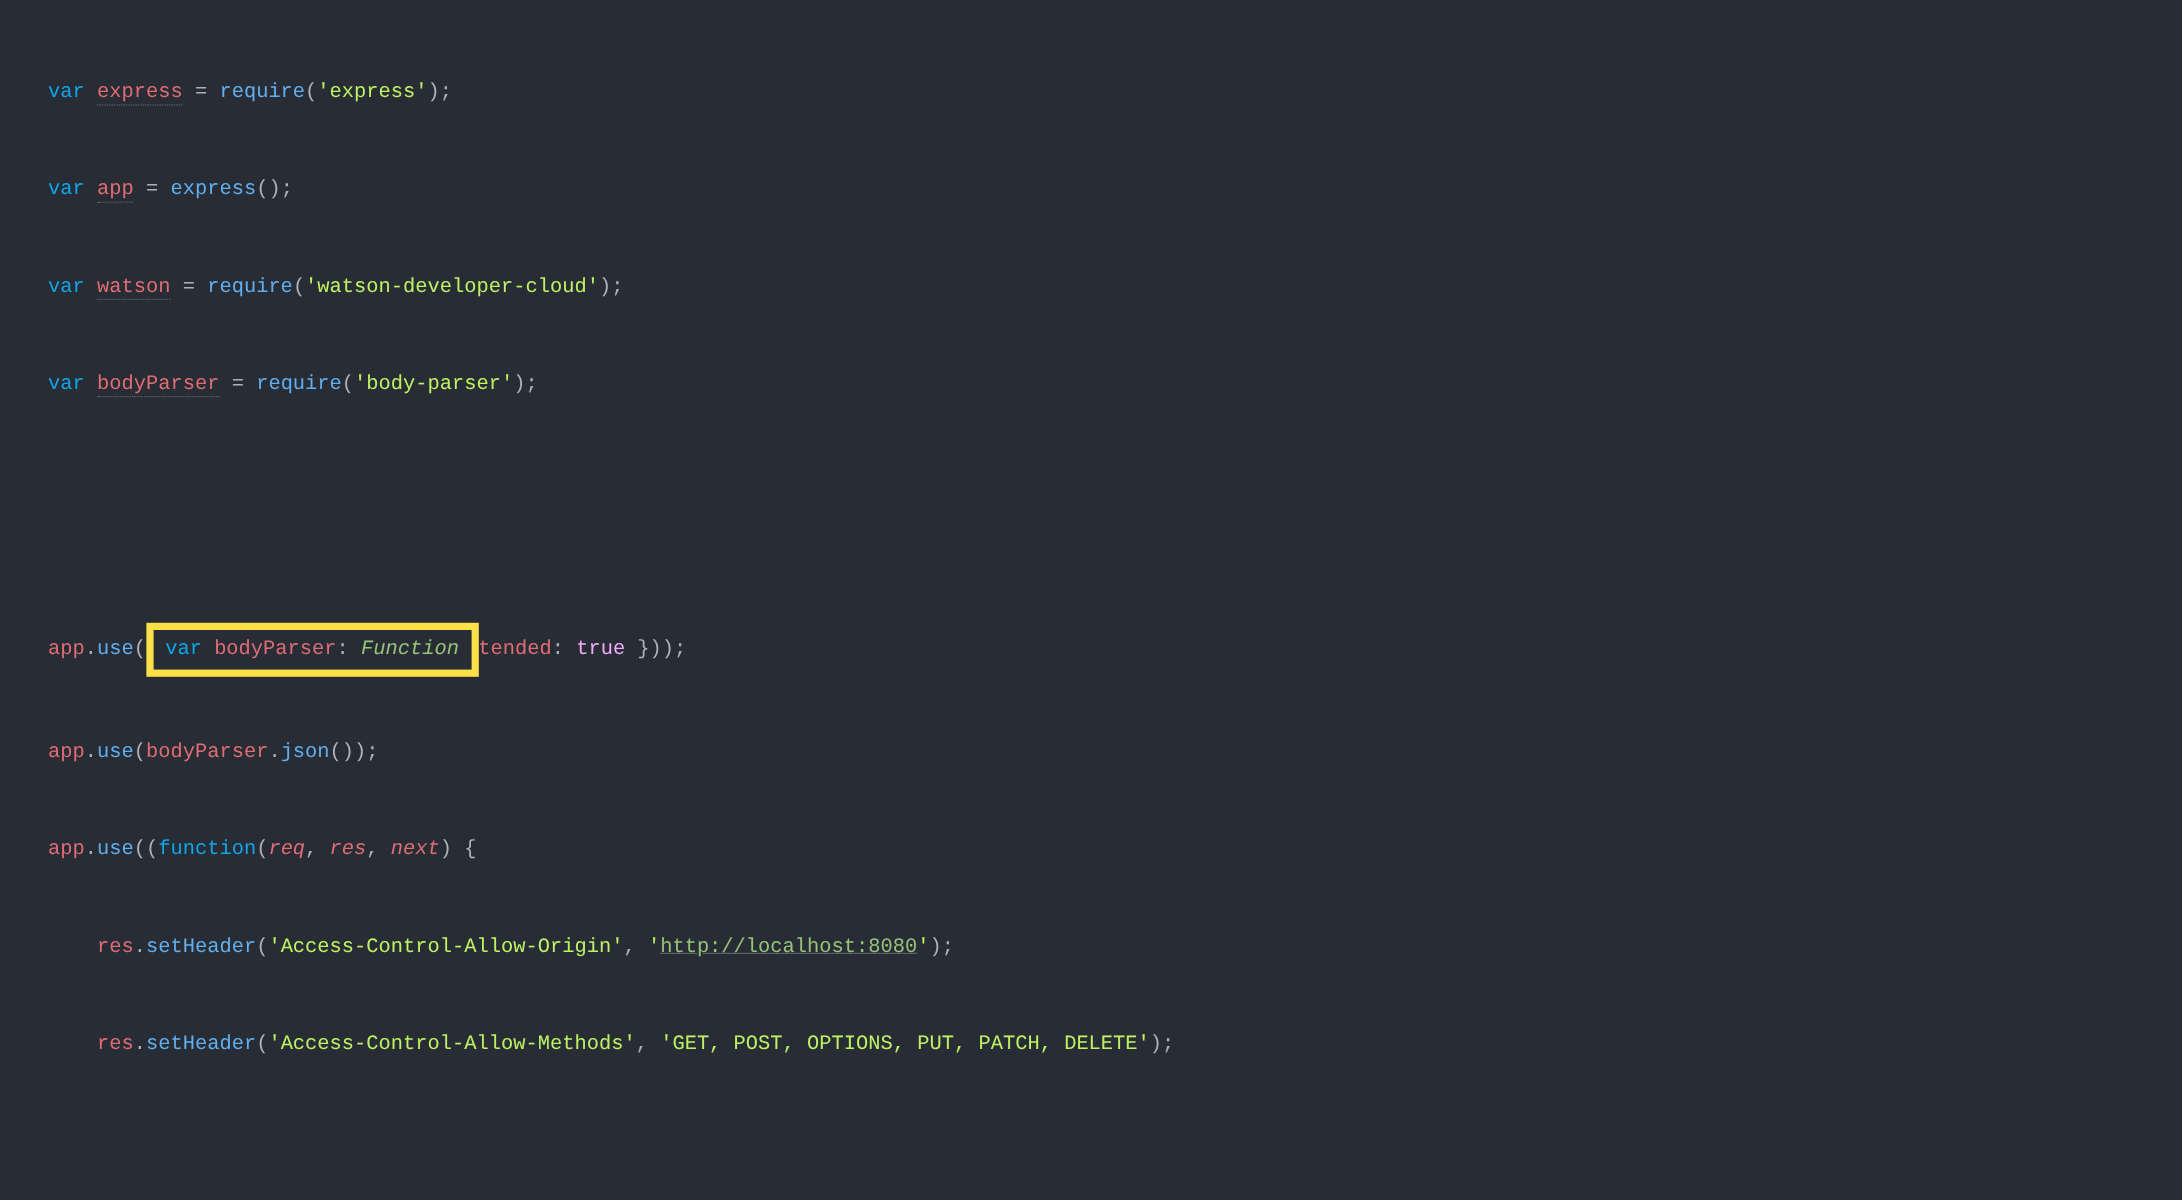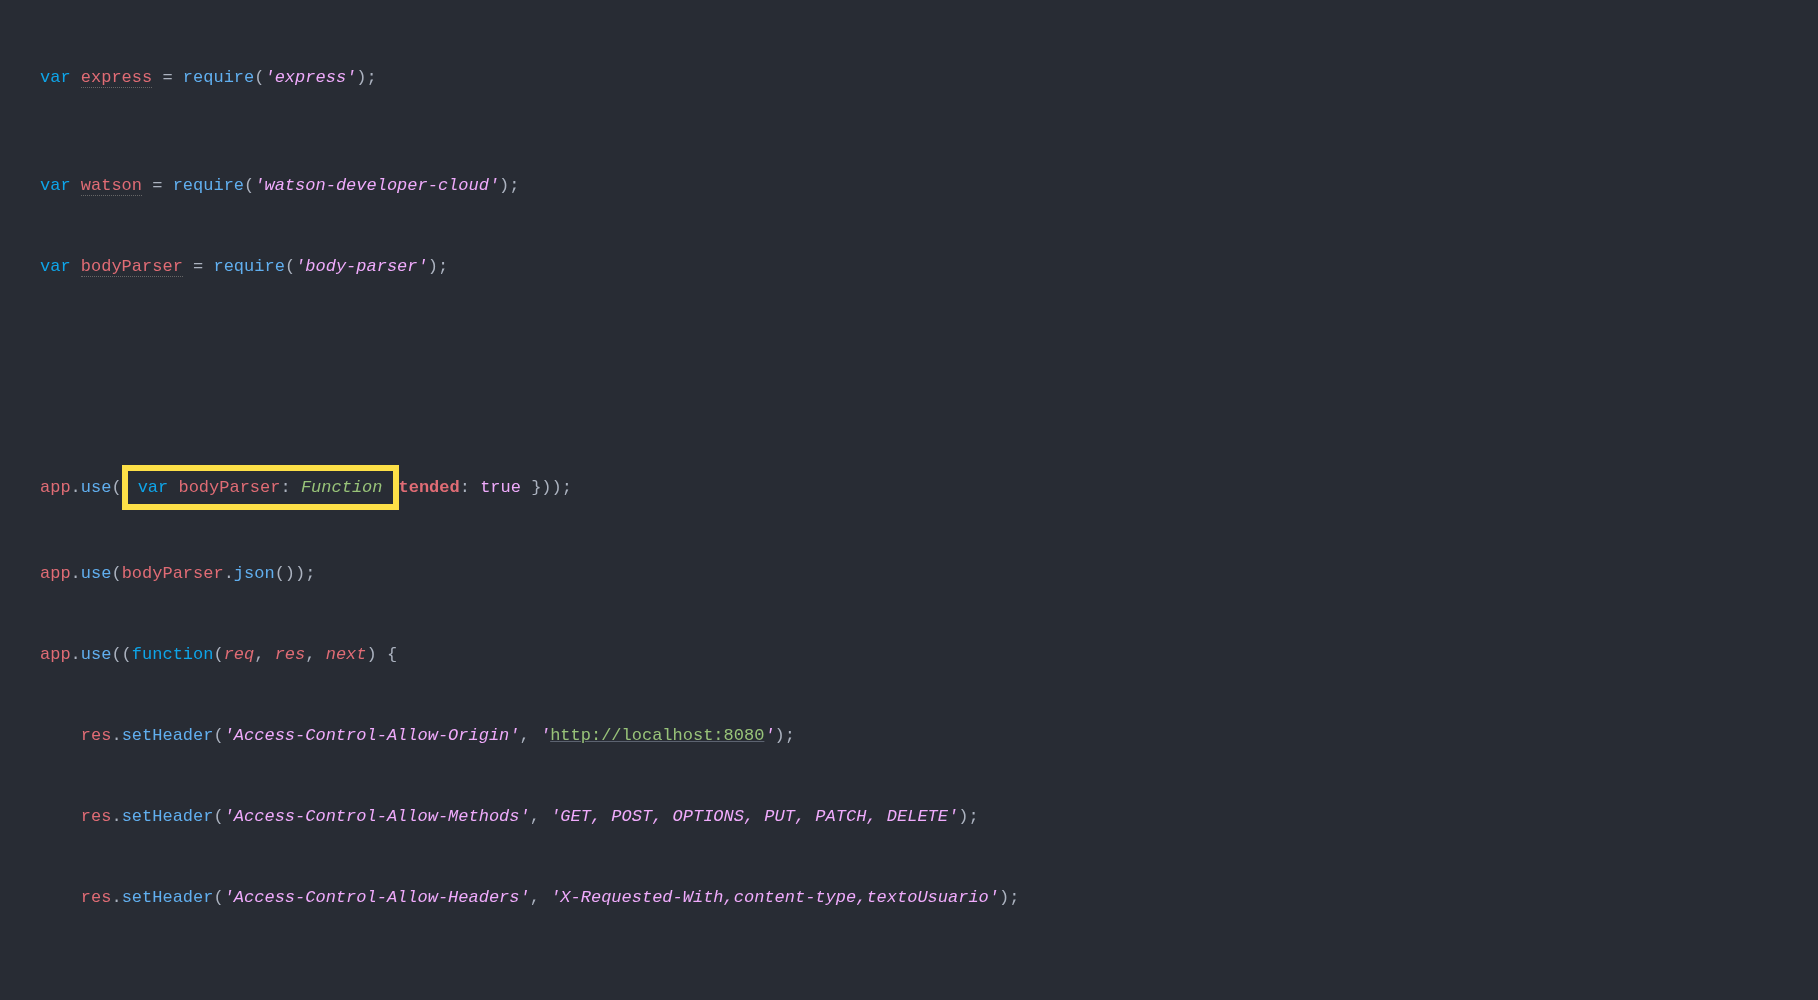--- a/index.html
+++ b/index.html
@@ -15,64 +15,64 @@
   }
   .editor {
     padding: 10px 0 0 40px;
     white-space: pre;
     position: relative;
   }
   .line { position: relative; }
   .kw { color: #0ea5e9; }
   .var { color: #e06c75; }
   .fn { color: #61afef; text-align: right; }
-  .str { color: #f0abfc; font-style: italic; }
+  .str { color: #bef264; }
   .const { color: #f0abfc; }
   .param { color: #e06c75; font-style: italic; text-align: right; }
   .punct { color: #abb2bf; }
-  .prop { color: #e06c75; font-weight: bold; }
+  .prop { color: #e06c75; }
   .url { color: #98c379; text-decoration: underline; text-decoration-color: #5c6370; }
   .squiggle { border-bottom: 1px dotted #666; }
   .tooltip {
     position: absolute;
     border: 6px solid #fde047;
     background: #282c34;
     padding: 3px 10px;
     font-style: normal;
     z-index: 10;
   }
   .tooltip .kw { font-style: normal; }
   .tooltip .type { color: #98c379; font-style: italic; }
 </style>
 </head>
 <body>
 
 <div class="editor">
 
 <div class="line"><span class="kw">var</span><span> </span><span class="var squiggle">express</span><span class="punct"> = </span><span class="fn">require</span><span class="punct">(</span><span class="str">'express'</span><span class="punct">);</span></div>
 
+<div class="line"><span class="kw">var</span><span> </span><span class="var squiggle">app</span><span class="punct"> = </span><span class="fn">express</span><span class="punct">();</span></div>
 
 <div class="line"><span class="kw">var</span><span> </span><span class="var squiggle">watson</span><span class="punct"> = </span><span class="fn">require</span><span class="punct">(</span><span class="str">'watson-developer-cloud'</span><span class="punct">);</span></div>
 
 <div class="line"><span class="kw">var</span><span> </span><span class="var squiggle">bodyParser</span><span class="punct"> = </span><span class="fn">require</span><span class="punct">(</span><span class="str">'body-parser'</span><span class="punct">);</span></div>
 
 <div class="line">&nbsp;</div>
 <div class="line">&nbsp;</div>
 
 <div class="line" style="position:relative;"><span class="var">app</span><span class="punct">.</span><span class="fn">use</span><span class="punct">(</span><span class="tooltip" style="position:relative;display:inline-block;vertical-align:baseline;margin:-4px 0;"><span class="kw">var </span><span class="var">bodyParser</span><span class="punct">: </span><span class="type">Function</span></span><span class="prop">tended</span><span class="punct">: </span><span class="const">true</span><span class="punct"> }));</span></div>
 
 <div class="line"><span class="var">app</span><span class="punct">.</span><span class="fn">use</span><span class="punct">(</span><span class="var">bodyParser</span><span class="punct">.</span><span class="fn">json</span><span class="punct">());</span></div>
 
 <div class="line"><span class="var">app</span><span class="punct">.</span><span class="fn">use</span><span class="punct">((</span><span class="kw">function</span><span class="punct">(</span><span class="param">req</span><span class="punct">, </span><span class="param">res</span><span class="punct">, </span><span class="param">next</span><span class="punct">) {</span></div>
 
 <div class="line"><span class="punct">    </span><span class="var">res</span><span class="punct">.</span><span class="fn">setHeader</span><span class="punct">(</span><span class="str">'Access-Control-Allow-Origin'</span><span class="punct">, </span><span class="str">'</span><span class="url">http://localhost:8080</span><span class="str">'</span><span class="punct">);</span></div>
 
 <div class="line"><span class="punct">    </span><span class="var">res</span><span class="punct">.</span><span class="fn">setHeader</span><span class="punct">(</span><span class="str">'Access-Control-Allow-Methods'</span><span class="punct">, </span><span class="str">'GET, POST, OPTIONS, PUT, PATCH, DELETE'</span><span class="punct">);</span></div>
 
-<div class="line"><span class="punct">    </span><span class="var">res</span><span class="punct">.</span><span class="fn">setHeader</span><span class="punct">(</span><span class="str">'Access-Control-Allow-Headers'</span><span class="punct">, </span><span class="str">'X-Requested-With,content-type,textoUsuario'</span><span class="punct">);</span></div>
 
 
 
 
 
 
 
 
 
 

